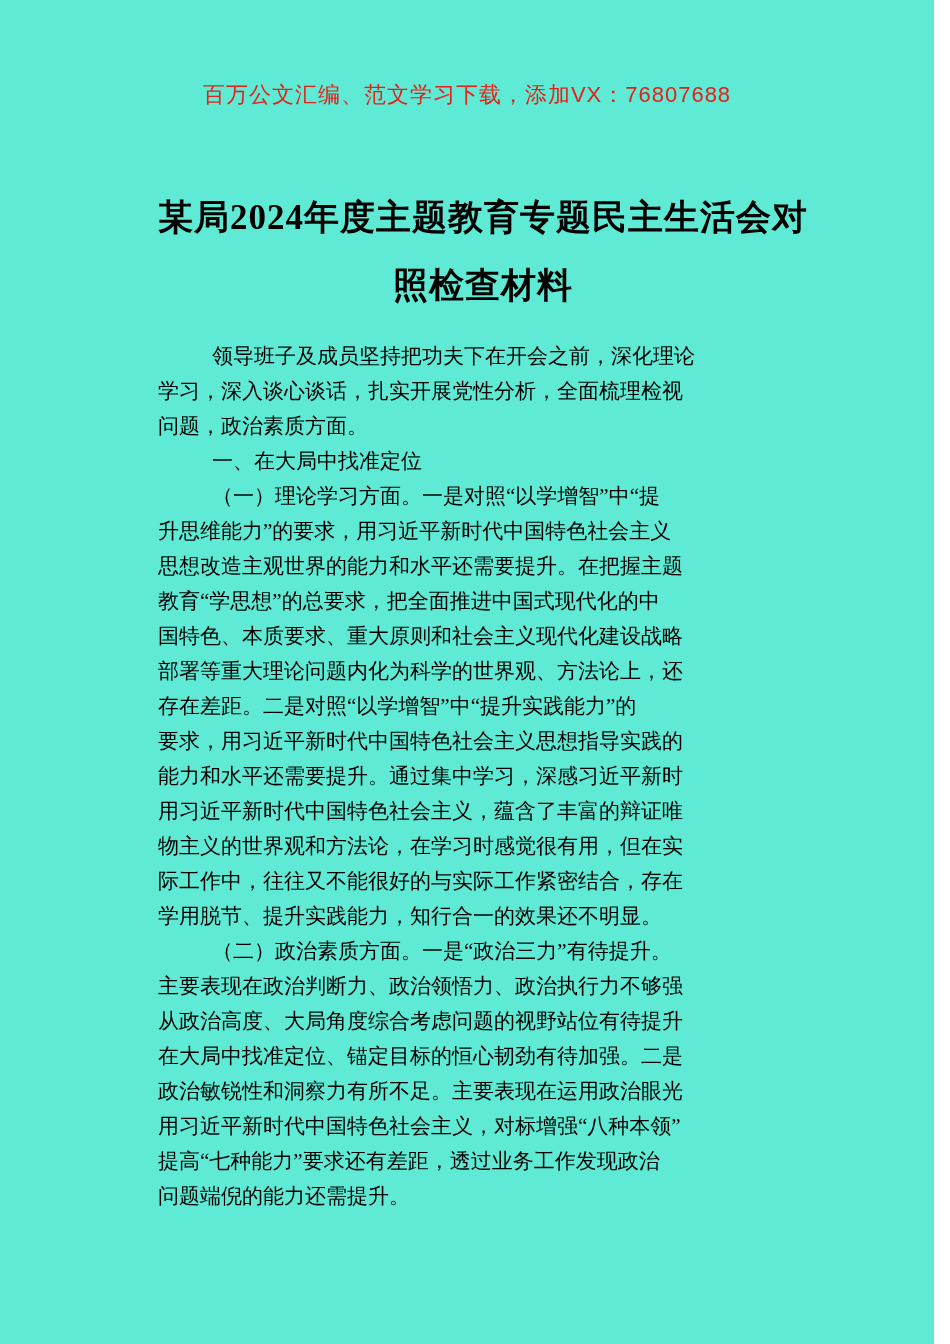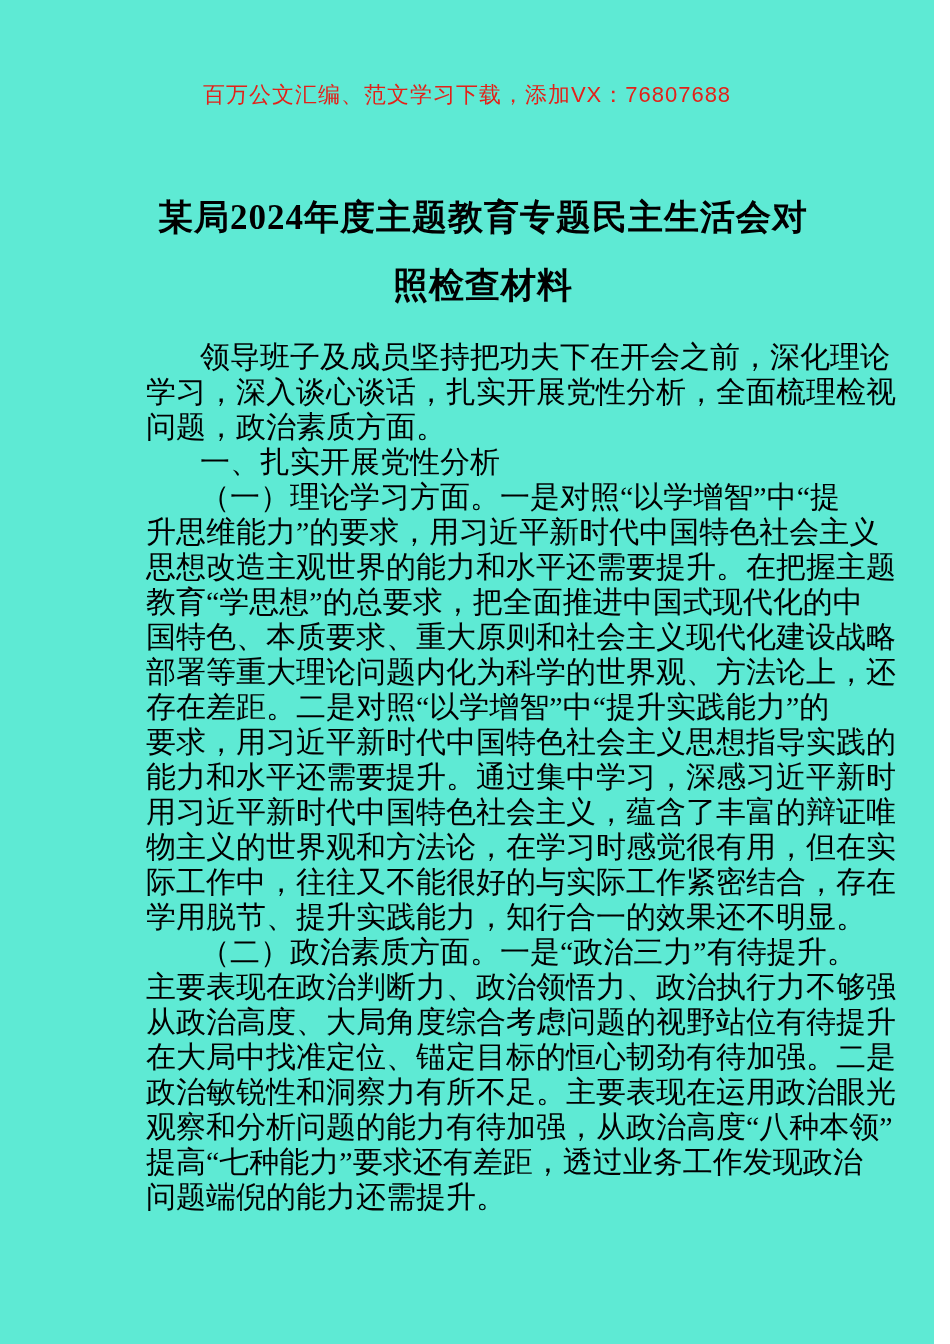--- a/index.html
+++ b/index.html
@@ -32,23 +32,23 @@
     text-align: center;
     font-size: 35px;
     font-weight: 700;
     line-height: 68px;
     letter-spacing: 1px;
     color: #000000;
   }
   .doc-title .title-line { display: block; }
   .body-text {
     position: absolute;
-    top: 339px; left: 146px;
+    top: 339px; left: 158px;
     width: 664px;
-    font-size: 30px;
+    font-size: 21px;
     line-height: 35px;
     color: #000000;
   }
   .line {
     white-space: nowrap;
     height: 35px;
   }
   .line.indent { padding-left: 54px; }
 </style>
 </head>
@@ -60,37 +60,37 @@
 
   <h1 class="doc-title">
     <span class="title-line">某局2024年度主题教育专题民主生活会对</span>
     <span class="title-line">照检查材料</span>
   </h1>
 
   <div class="body-text">
     <div class="line indent">领导班子及成员坚持把功夫下在开会之前，深化理论</div>
     <div class="line">学习，深入谈心谈话，扎实开展党性分析，全面梳理检视</div>
     <div class="line">问题，政治素质方面。</div>
-    <div class="line indent">一、扎实开展党性分析</div>
+    <div class="line indent">一、在大局中找准定位</div>
     <div class="line indent">（一）理论学习方面。一是对照“以学增智”中“提</div>
     <div class="line">升思维能力”的要求，用习近平新时代中国特色社会主义</div>
     <div class="line">思想改造主观世界的能力和水平还需要提升。在把握主题</div>
     <div class="line">教育“学思想”的总要求，把全面推进中国式现代化的中</div>
     <div class="line">国特色、本质要求、重大原则和社会主义现代化建设战略</div>
     <div class="line">部署等重大理论问题内化为科学的世界观、方法论上，还</div>
     <div class="line">存在差距。二是对照“以学增智”中“提升实践能力”的</div>
     <div class="line">要求，用习近平新时代中国特色社会主义思想指导实践的</div>
     <div class="line">能力和水平还需要提升。通过集中学习，深感习近平新时</div>
     <div class="line">用习近平新时代中国特色社会主义，蕴含了丰富的辩证唯</div>
     <div class="line">物主义的世界观和方法论，在学习时感觉很有用，但在实</div>
     <div class="line">际工作中，往往又不能很好的与实际工作紧密结合，存在</div>
     <div class="line">学用脱节、提升实践能力，知行合一的效果还不明显。</div>
     <div class="line indent">（二）政治素质方面。一是“政治三力”有待提升。</div>
     <div class="line">主要表现在政治判断力、政治领悟力、政治执行力不够强</div>
     <div class="line">从政治高度、大局角度综合考虑问题的视野站位有待提升</div>
     <div class="line">在大局中找准定位、锚定目标的恒心韧劲有待加强。二是</div>
     <div class="line">政治敏锐性和洞察力有所不足。主要表现在运用政治眼光</div>
-    <div class="line">观察和分析问题的能力有待加强，从政治高度“八种本领”</div>
+    <div class="line">用习近平新时代中国特色社会主义，对标增强“八种本领”</div>
     <div class="line">提高“七种能力”要求还有差距，透过业务工作发现政治</div>
     <div class="line">问题端倪的能力还需提升。</div>
   </div>
 
 </div>
 
 </body></html>

